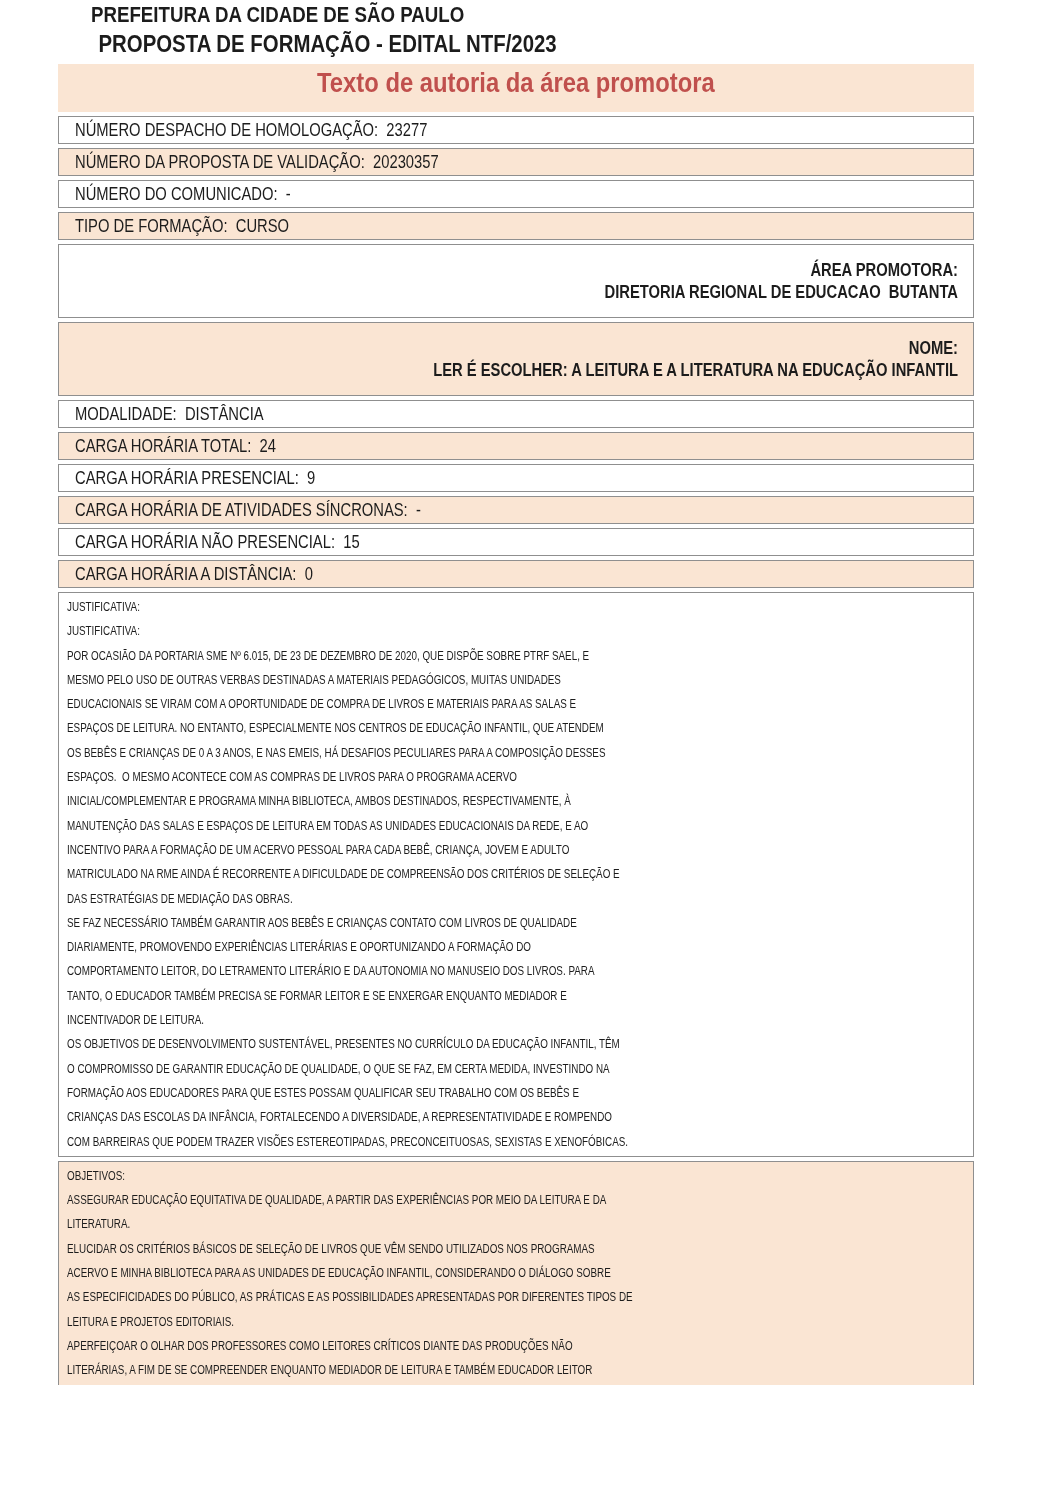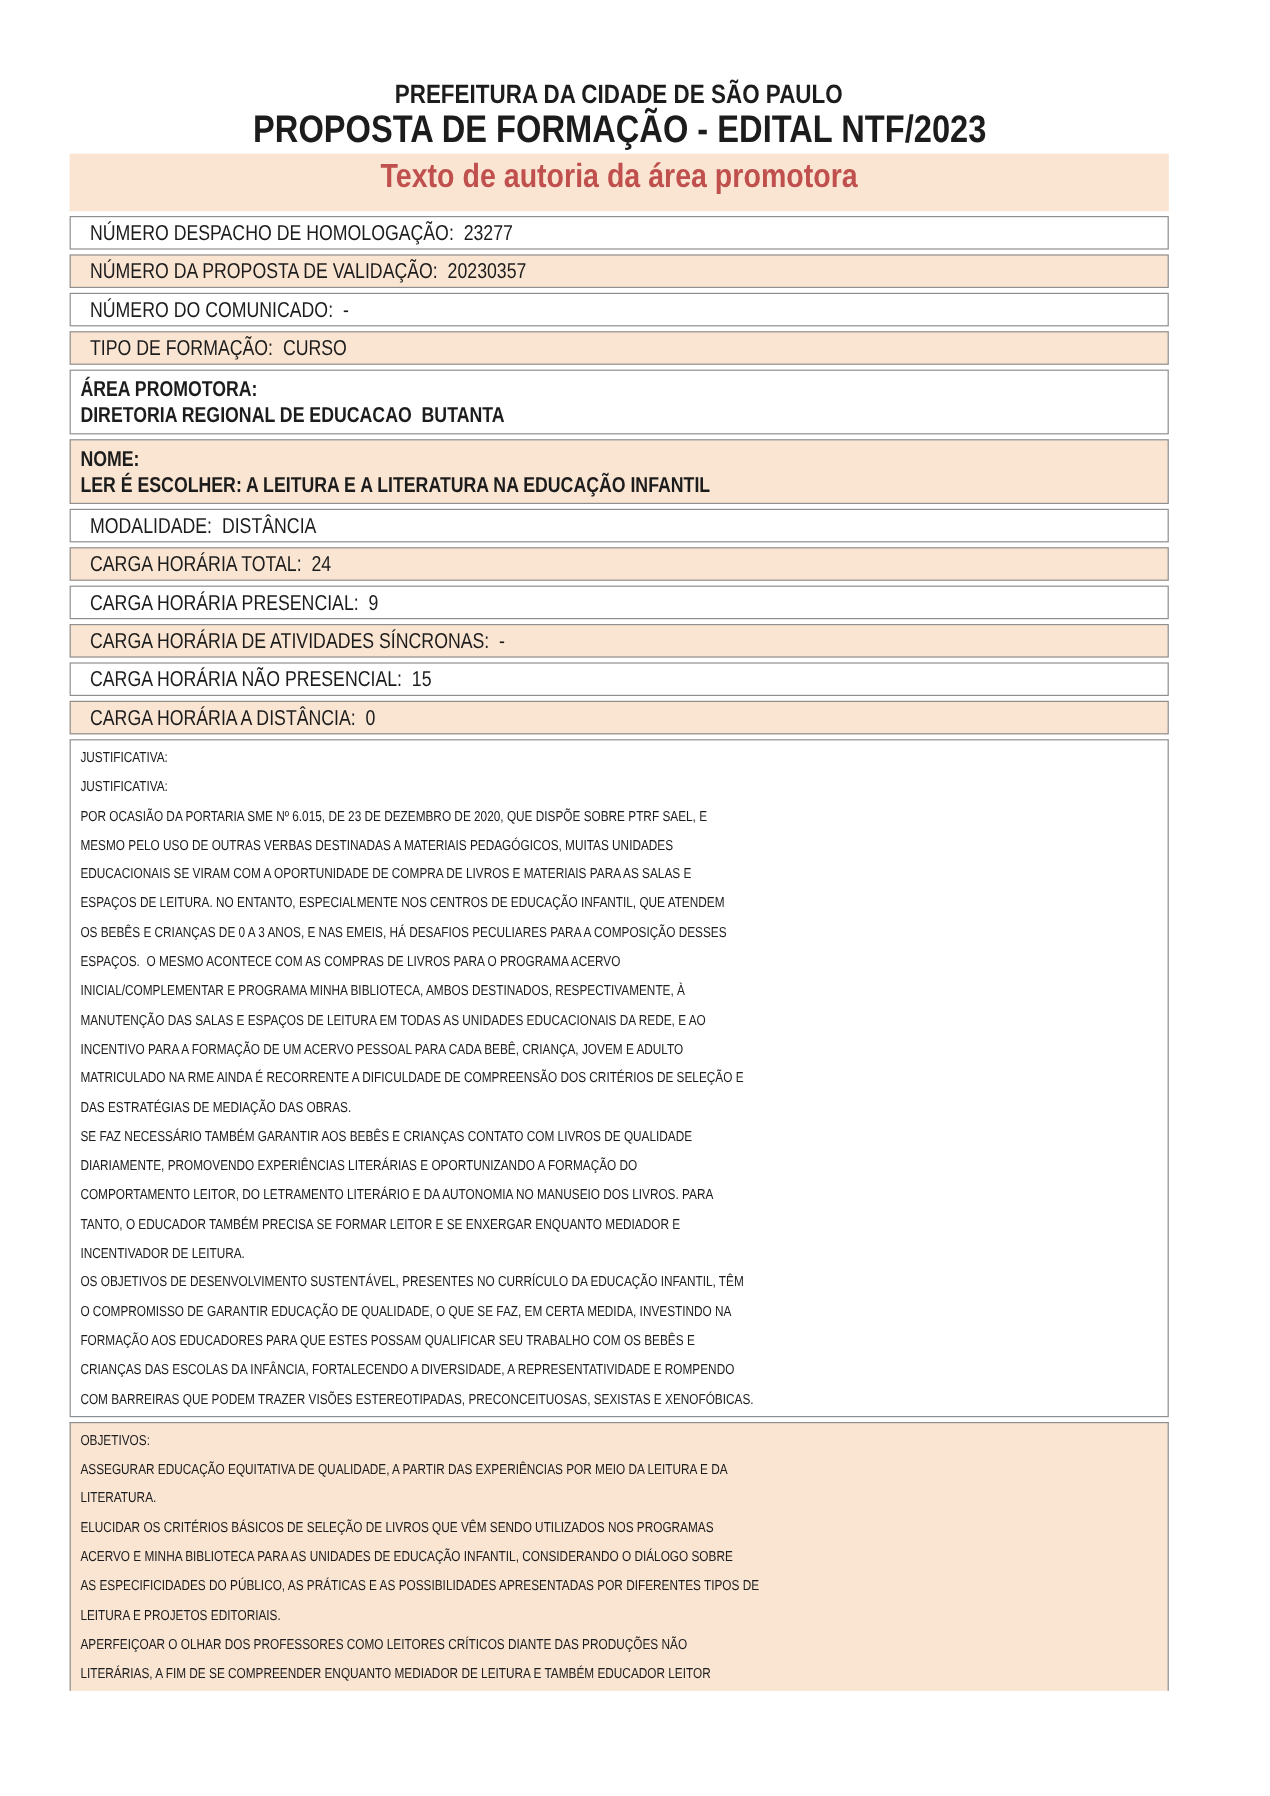--- a/index.html
+++ b/index.html
@@ -11,44 +11,44 @@
   html,body{margin:0;padding:0;}
   body{
     width:1058px;height:1497px;background:#ffffff;
     font-family:"Liberation Sans","DejaVu Sans",sans-serif;
     color:var(--text);
     overflow:hidden;
   }
   .content{margin-left:58px;width:916px;}
 
   
-  .doc-header{padding-top:64px;text-align:center;}
+  .doc-header{}
   .h-line{font-weight:bold;font-size:22px;line-height:29px;white-space:pre;}
-  .h-line.big{font-size:32px;}
+  .h-line.big{font-size:24px;}
   .cxc{display:inline-block;transform:scaleX(0.85);transform-origin:50% 50%;white-space:pre;}
 
   
   .banner{
     margin-top:6px;height:48px;line-height:38px;text-align:center;
     background:var(--peach);color:var(--banner_text);
     font-weight:bold;font-size:28px;
   }
 
   
   .row{
     margin-top:4px;border:1px solid var(--border);
     background:#ffffff;padding:3px 16px;
     font-size:18px;line-height:20px;
   }
   .row.peach{background:var(--peach);}
   .row.bold{font-weight:bold;}
   .cx{display:inline-block;transform:scaleX(0.82);transform-origin:0 50%;white-space:pre;}
   .cxb{transform:scaleX(0.82);transform-origin:0 0;width:121%;}
   .row .val{margin-left:10px;}
-  .row.tall{padding:4px 8px;}
+  .row.tall{padding:14px 8px;text-align:right;}
   .row.tall .cxb div{line-height:22px;white-space:pre;}
 
   
   .block{
     margin-top:4px;border:1px solid var(--border);
     background:#ffffff;padding:2px 8px;font-size:12px;
   }
   .block.peach{background:var(--peach);border-bottom:none;}
   .block .line{line-height:24.3px;white-space:pre;}
 </style>

